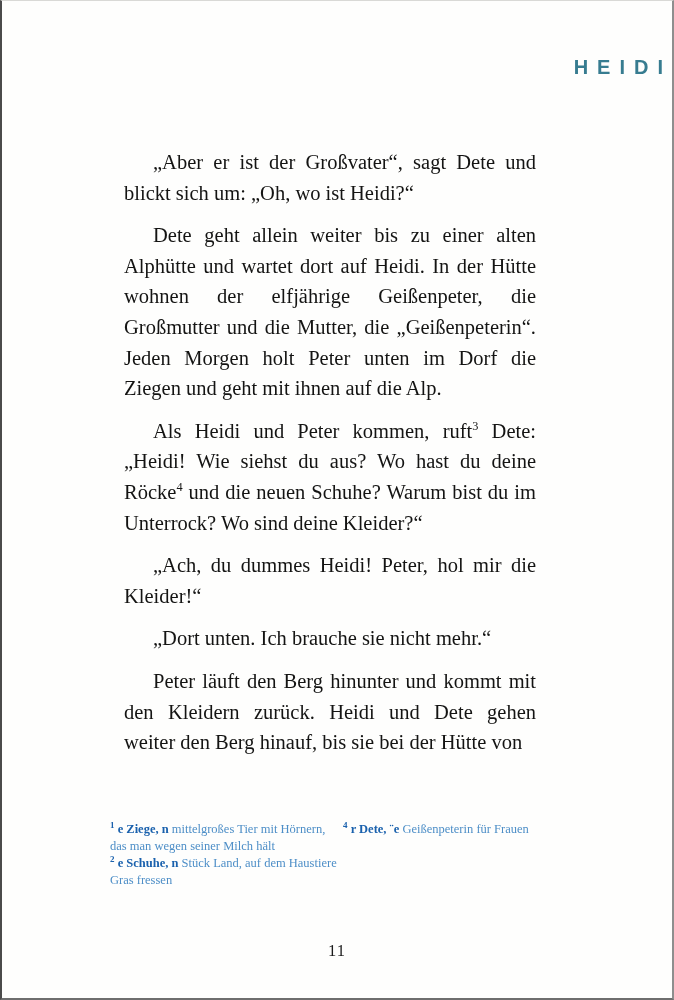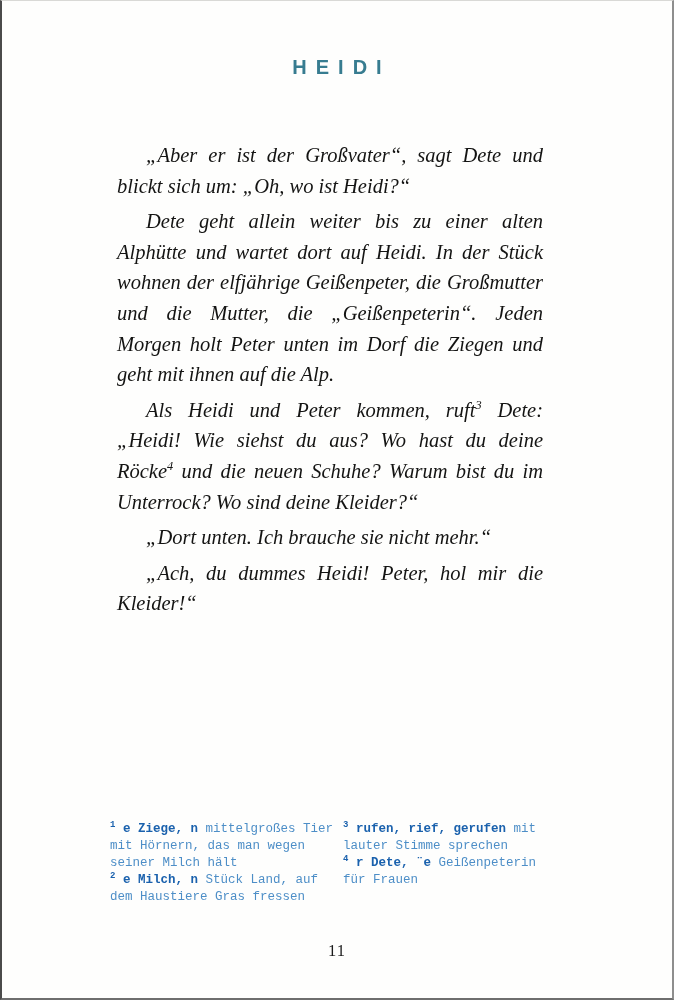--- a/index.html
+++ b/index.html
@@ -18,55 +18,54 @@
     border-bottom: 2px solid #6e6e6e;
     border-top: 1px solid #d9d9d6;
     overflow: hidden;
     font-family: "Liberation Serif", serif;
   }
   .chapter-title {
     position: absolute;
     top: 55px;
     left: 0;
     width: 100%;
-    text-align: center;
+    text-align: right;
     font-family: "Liberation Sans", sans-serif;
     font-weight: bold;
     font-size: 20px;
     letter-spacing: 9px;
     text-indent: 9px; 
     color: #377c90;
   }
   .body-text {
     position: absolute;
     top: 134px;
     left: 110px;
     width: 436px;
     font-size: 20.5px;
     line-height: 30.6px;
     color: #141413;
     text-align: justify;
   }
   .body-text p {
-    margin: 5px;
+    margin: 12px;
     text-indent: 29px;
-    font-style: italic;
   }
   .body-text sup {
     font-size: 60%;
     line-height: 0;
     vertical-align: super;
   }
   .footnotes {
     position: absolute;
     top: 820px;
     left: 108px;
     width: 455px;
     display: flex;
-    font-family: Liberation Mono, monospace;
+    font-family: Liberation Serif, serif;
     font-size: 12.5px;
     line-height: 17px;
     color: #4d8ec7;
   }
   .footnote-col-left  { width: 233px; flex: 0 0 233px; }
   .footnote-col-right { flex: 1; }
   .footnote-item { margin: 0; }
   .footnote-item .fn-num {
     font-size: 9px;
     vertical-align: super;
@@ -91,32 +90,32 @@
 </style>
 </head>
 <body>
 
 <div class="scan-page">
 
   <div class="chapter-title">HEIDI</div>
 
   <div class="body-text">
       <p>„Aber er ist der Großvater“, sagt Dete und blickt sich um: „Oh, wo ist Heidi?“</p>
-      <p>Dete geht allein weiter bis zu einer alten Alphütte und wartet dort auf Heidi. In der Stück wohnen der elfjährige Geißenpeter, die Großmutter und die Mutter, die „Geißenpeterin“. Jeden Morgen holt Peter unten im Dorf die Ziegen und geht mit ihnen auf die Alp.</p>
+      <p>Dete geht allein weiter bis zu einer alten Alphütte und wartet dort auf Heidi. In der Hütte wohnen der elfjährige Geißenpeter, die Großmutter und die Mutter, die „Geißenpeterin“. Jeden Morgen holt Peter unten im Dorf die Ziegen und geht mit ihnen auf die Alp.</p>
       <p>Als Heidi und Peter kommen, ruft<sup>3</sup> Dete: „Heidi! Wie siehst du aus? Wo hast du deine Röcke<sup>4</sup> und die neuen Schuhe? Warum bist du im Unterrock? Wo sind deine Kleider?“</p>
+      <p>„Ach, du dummes Heidi! Peter, hol mir die Kleider!“</p>
       <p>„Dort unten. Ich brauche sie nicht mehr.“</p>
-      <p>„Ach, du dummes Heidi! Peter, hol mir die Kleider!“</p>
+      <p>Peter läuft den Berg hinunter und kommt mit den Kleidern zurück. Heidi und Dete gehen weiter den Berg hinauf, bis sie bei der Hütte von</p>
     </div>
 
   <div class="footnotes">
     <div class="footnote-col-left">
         <div class="footnote-item"><span class="fn-num">1</span><span class="fn-term"> e Ziege, n </span><span>mittelgroßes Tier mit Hörnern, das man wegen seiner Milch hält</span></div>
-        <div class="footnote-item"><span class="fn-num">2</span><span class="fn-term"> e Milch, n </span><span>Stück Land, auf dem Haustiere Gras fressen</span></div>
+        <div class="footnote-item"><span class="fn-num">2</span><span class="fn-term"> e Schuhe, n </span><span>Stück Land, auf dem Haustiere Gras fressen</span></div>
       </div>
     <div class="footnote-col-right">
-        <div class="footnote-item"><span class="fn-num">3</span><span class="fn-term"> rufen, rief, gerufen </span><span>mit lauter Stimme sprechen</span></div>
         <div class="footnote-item"><span class="fn-num">4</span><span class="fn-term"> r Dete, ¨e </span><span>Geißenpeterin für Frauen</span></div>
       </div>
   </div>
 
   <div class="page-number">11</div>
 
 </div>
 
 </body></html>

